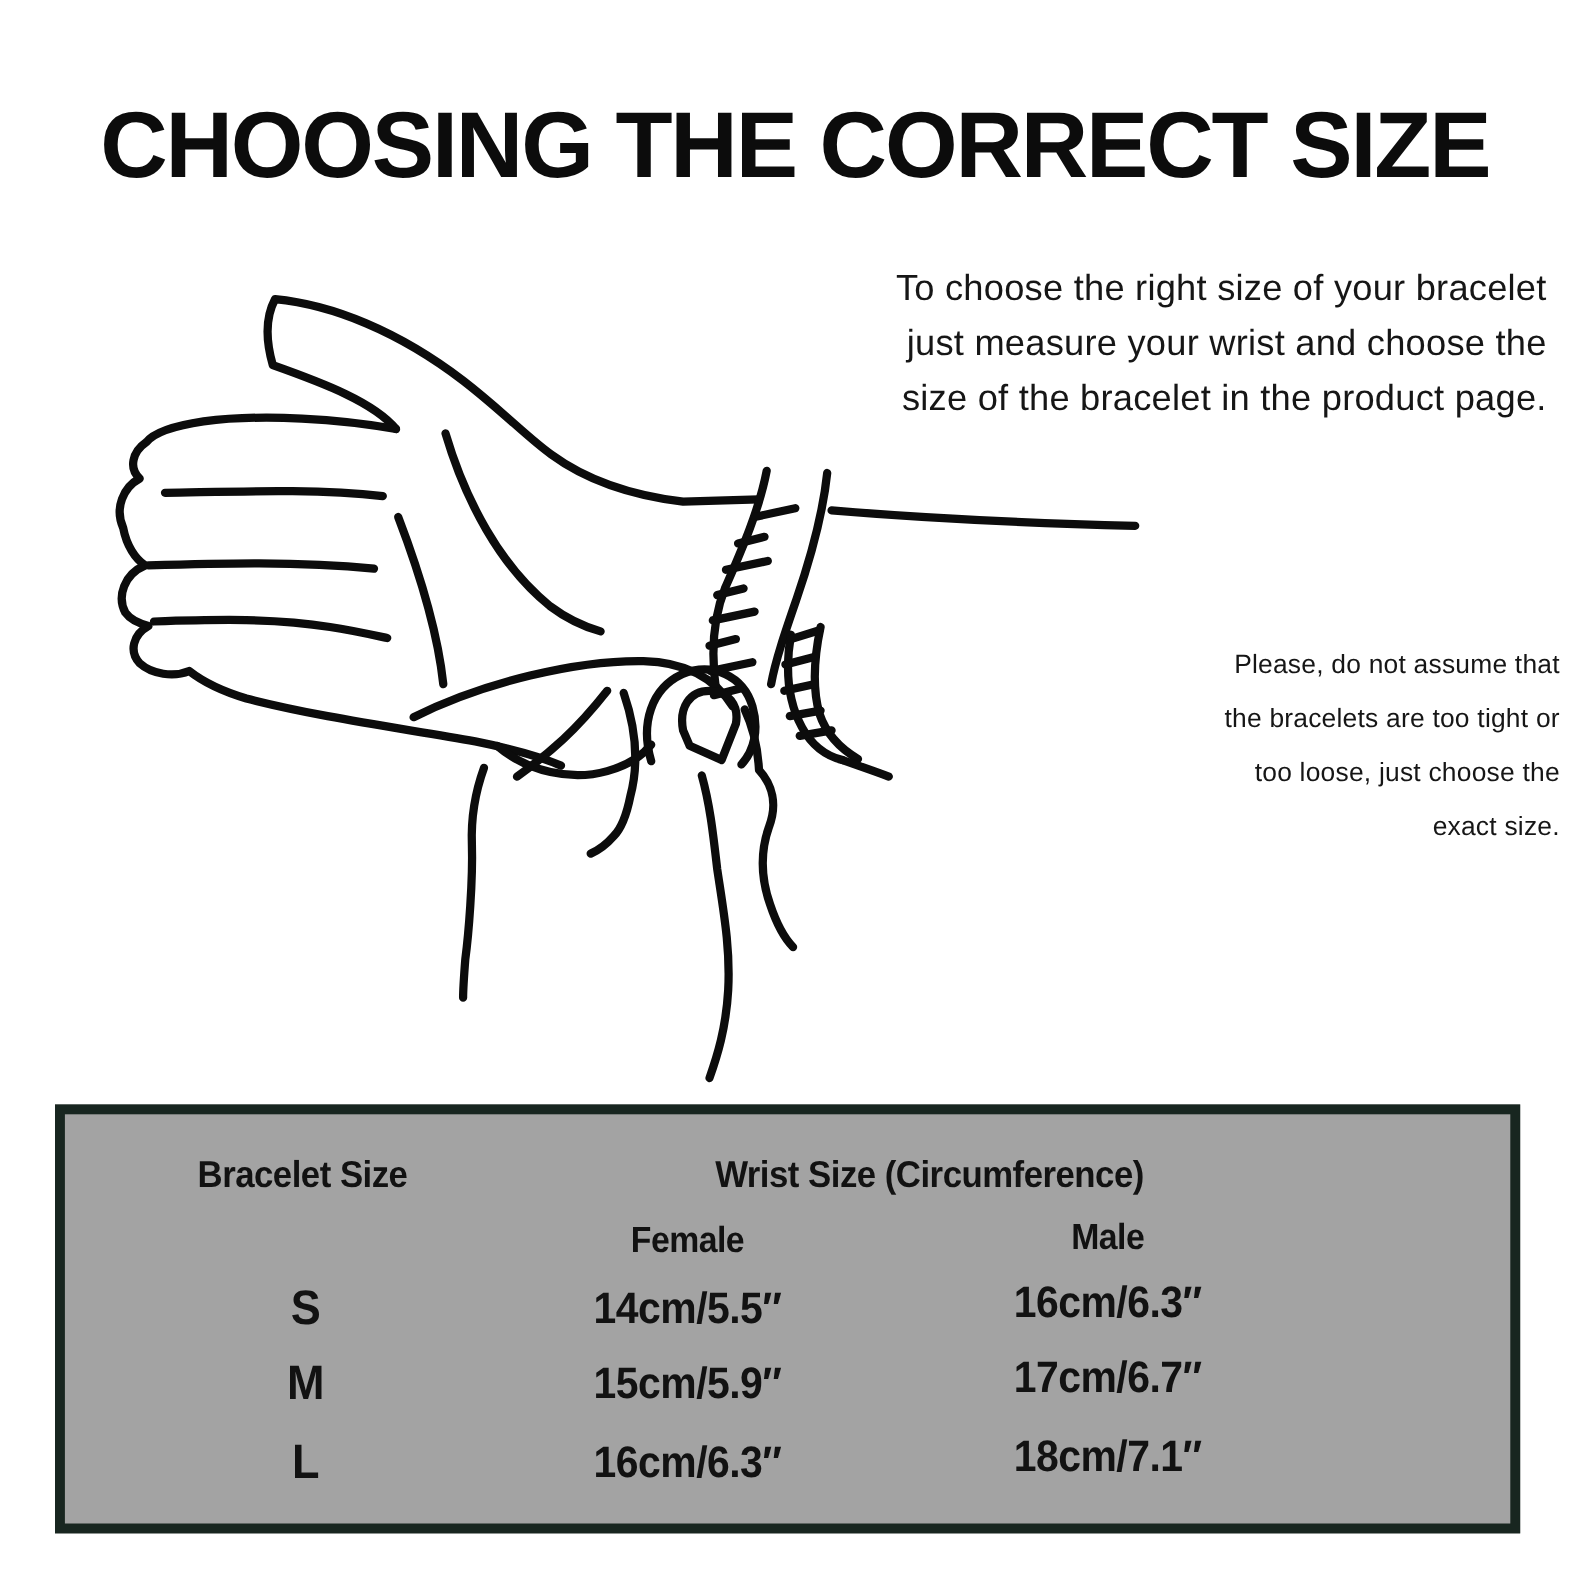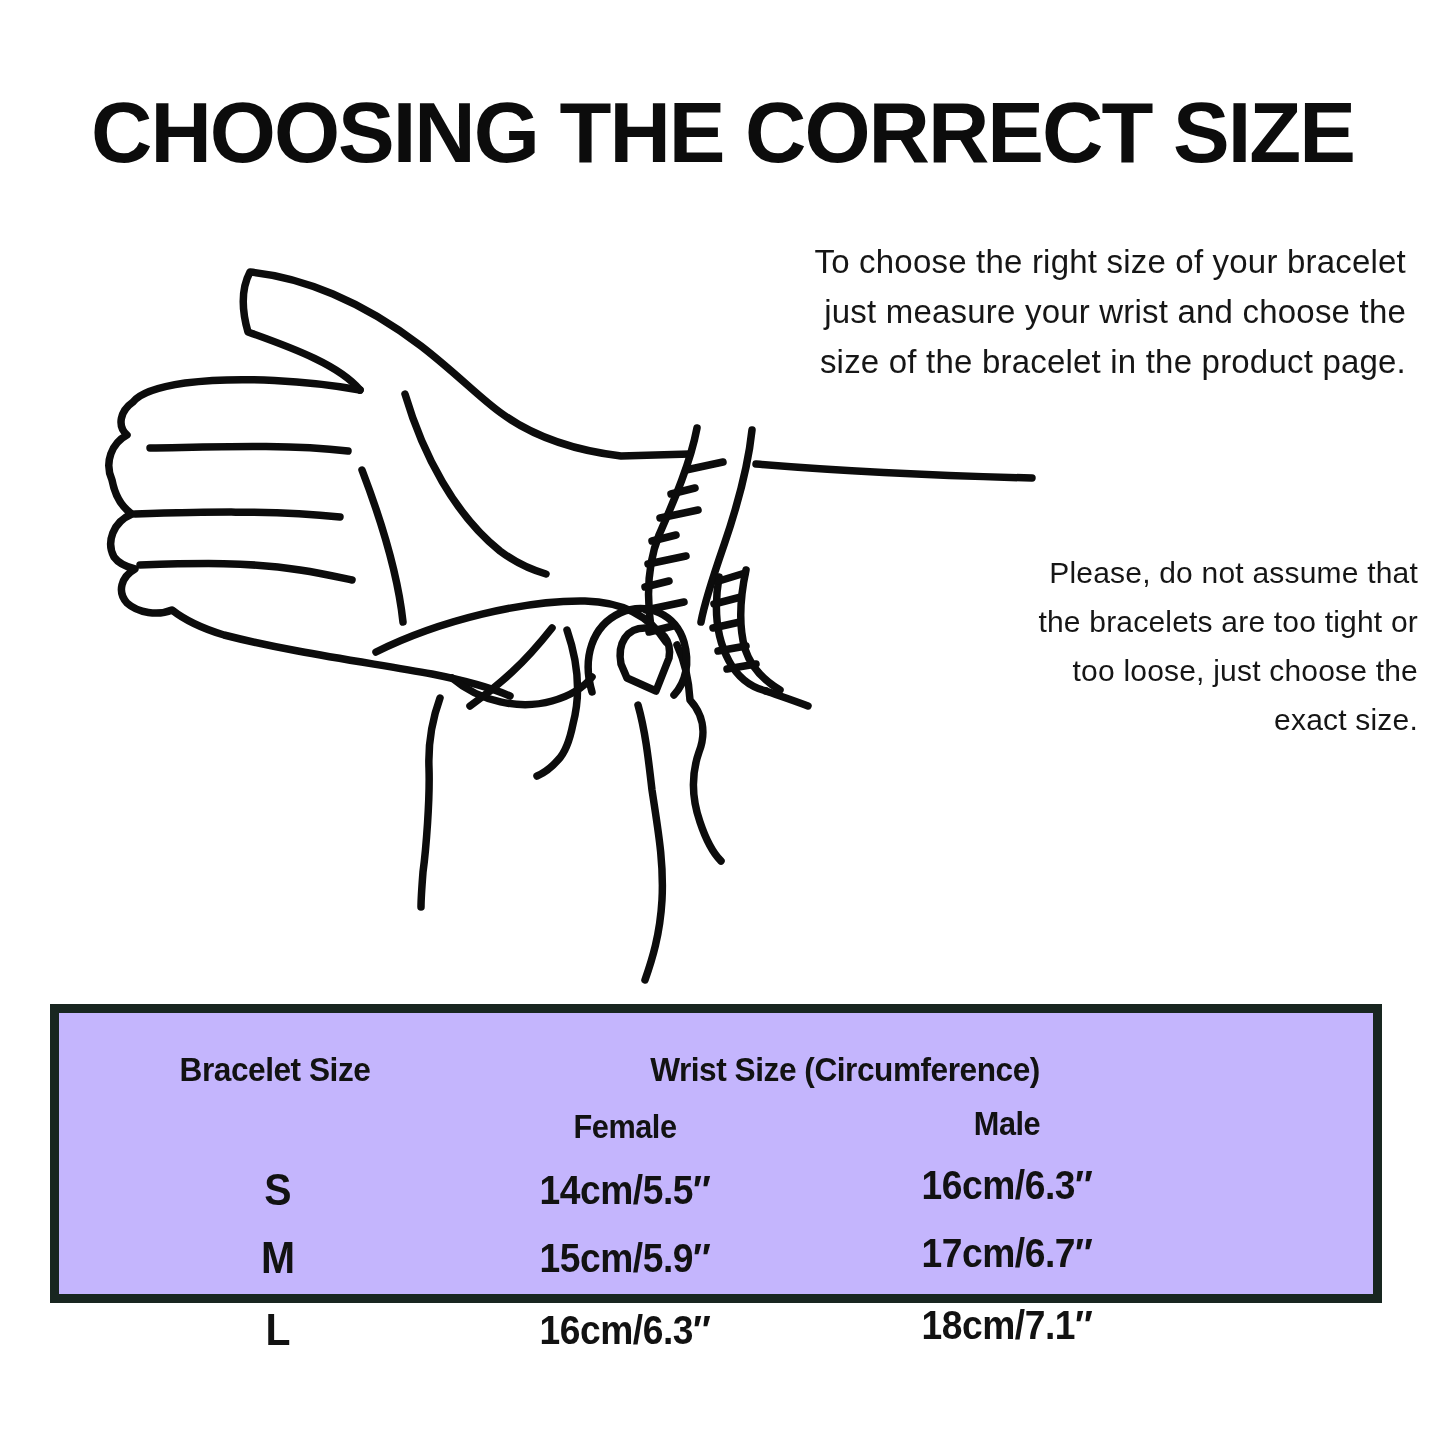--- a/index.html
+++ b/index.html
@@ -3,24 +3,24 @@
 <meta charset="utf-8">
 <style>
   html,body{margin:0;padding:0;background:#ffffff;}
   .canvas{position:relative;width:1445px;height:1444px;background:#ffffff;overflow:hidden;
           font-family:"Liberation Sans","DejaVu Sans",sans-serif;color:#0f0f0f;}
   .page-title{position:absolute;left:0;right:0;top:86px;margin:0;text-align:center;
           font-size:85px;line-height:1.1;font-weight:bold;letter-spacing:-2px;color:#0c0c0c;}
   .para{position:absolute;margin:0;white-space:pre-line;color:#161616;font-weight:normal;
           letter-spacing:0.2px;text-align:right;}
   .para.intro{left:706px;top:237px;width:700px;font-size:33px;line-height:50px;}
-  .para.note{left:878px;top:548px;width:540px;font-size:30px;line-height:49px;}
+  .para.note{left:878px;top:580px;width:540px;font-size:24px;line-height:49px;}
   .illustration{position:absolute;left:0;top:0;width:1445px;height:1444px;}
-  .size-table{position:absolute;left:50px;top:1004px;width:1332px;height:299px;
-          border:9px solid #182620;box-sizing:border-box;background:#c4b5fd;}
+  .size-table{position:absolute;left:50px;top:1004px;width:1332px;height:390px;
+          border:9px solid #182620;box-sizing:border-box;background:#a3a3a3;}
   .cell{position:absolute;transform:translate(-50%,-50%) scaleX(0.93);white-space:nowrap;
           font-weight:bold;color:#121212;}
   .cell.head{font-size:34px;letter-spacing:-0.5px;}
   .cell.sub{font-size:33px;letter-spacing:-0.5px;}
   .cell.sizeletter{font-size:44px;}
   .cell.val{font-size:40px;letter-spacing:-0.5px;}
 </style>
 </head>
 <body>
 

